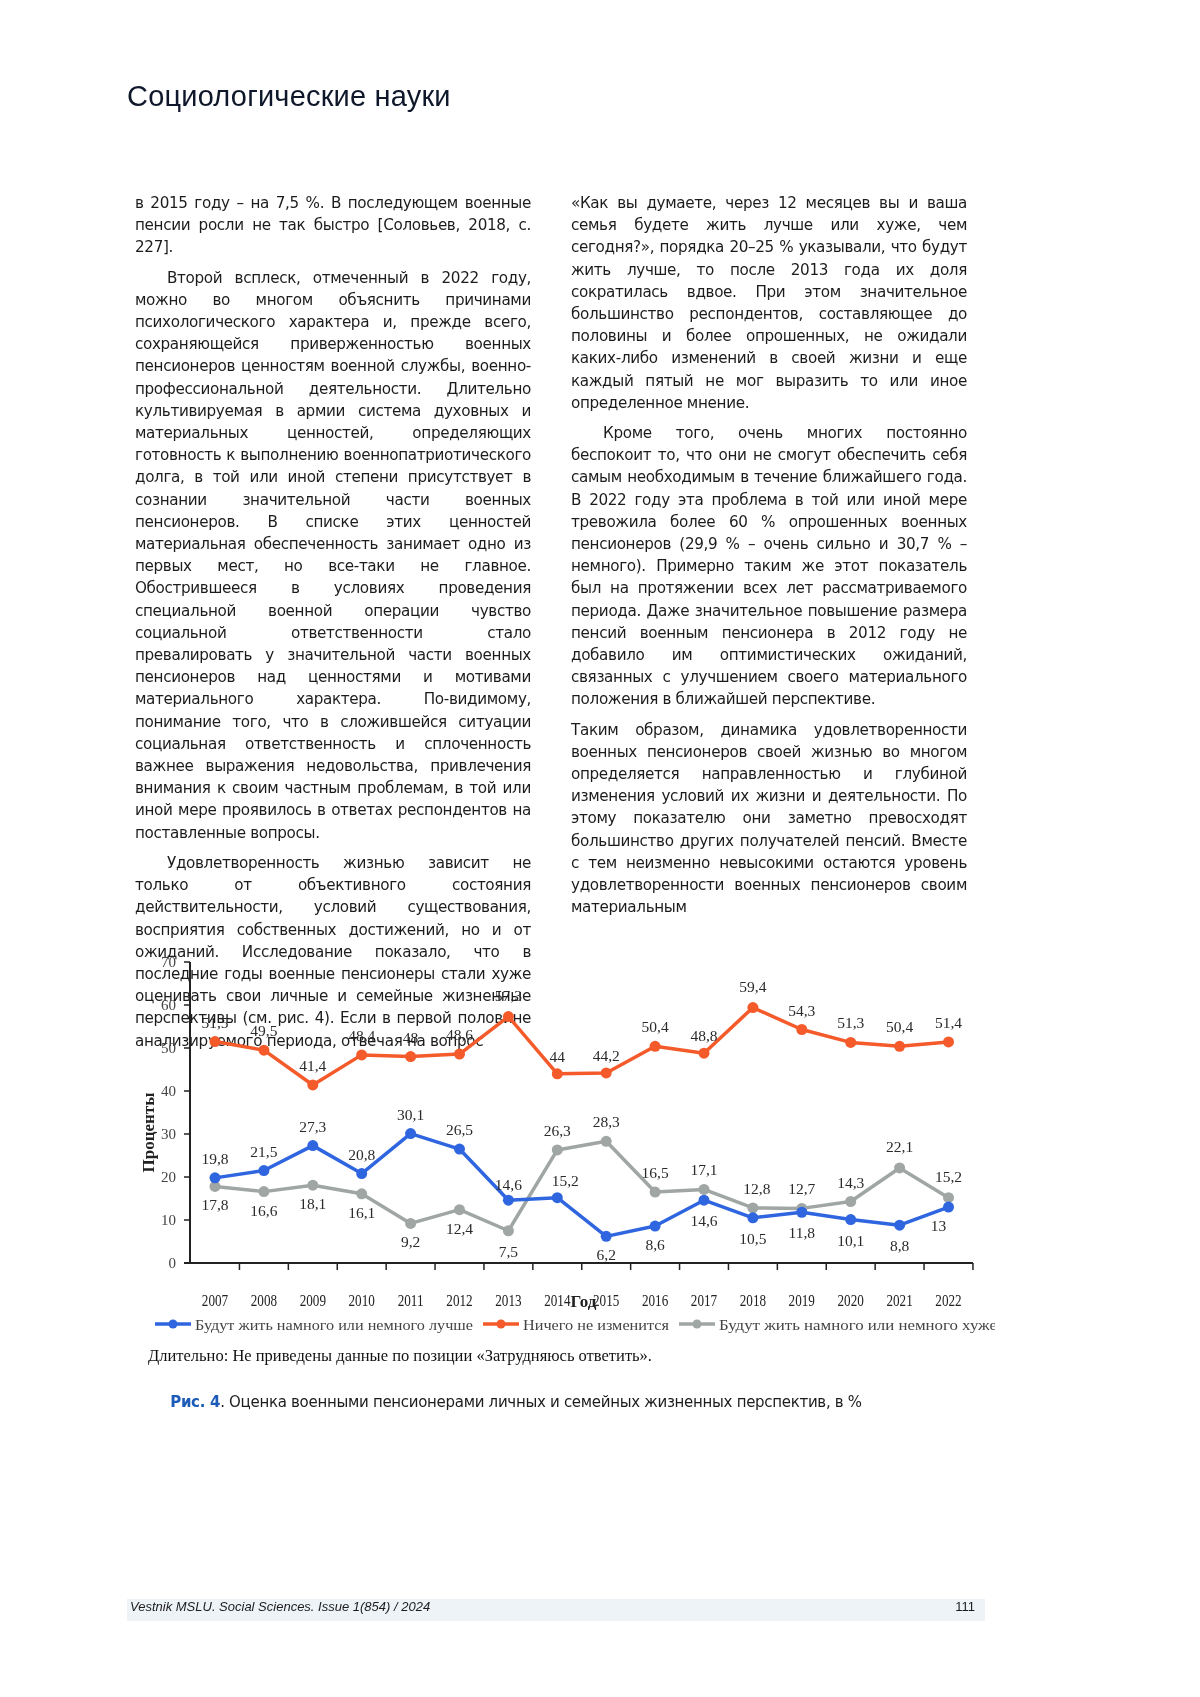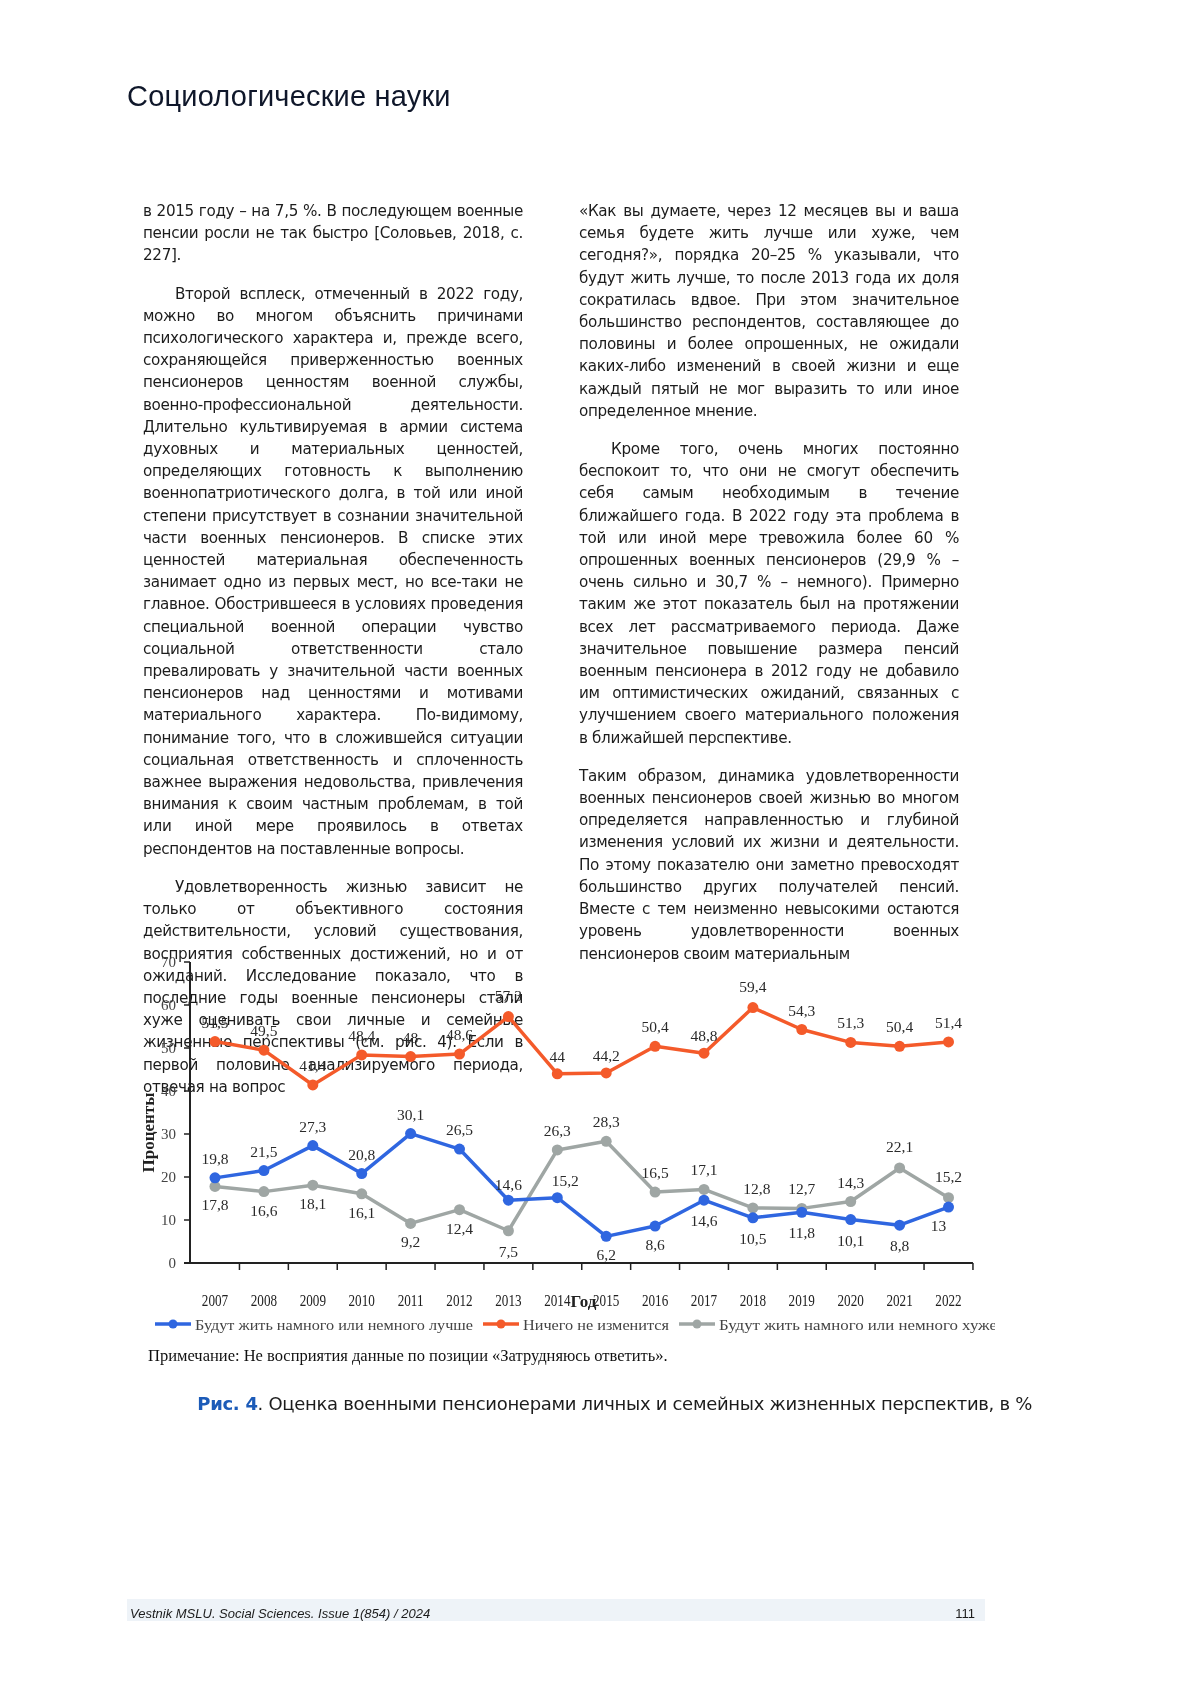--- a/index.html
+++ b/index.html
@@ -2,34 +2,34 @@
 <html><head>
 <meta charset="utf-8">
 <style>
   html, body { margin:0; padding:0; background:#fff; }
   body { width:1200px; height:1697px; position:relative; overflow:hidden;
          font-family:"DejaVu Sans", sans-serif; color:#1c1c1c; }
   .section-title { position:absolute; left:127px; top:80px; font-size:29px;
          color:#0f172a; font-family:"Liberation Sans", sans-serif; font-weight:normal; letter-spacing:0.2px; }
   .col { position:absolute; top:184px; width:412px; font-size:15.2px; line-height:22.2px;
          text-align:justify; font-family:"DejaVu Sans", sans-serif; letter-spacing:-0.35px; }
-  .col p { margin:16px; }
+  .col p { margin:8px; }
   .col p.ind { text-indent:32px; }
   .col-left { left:127px; }
   .col-right { left:563px; }
   .col h3 { margin:12px 0 22px 0; font-size:15.5px; color:#1c5bb8; font-weight:bold; letter-spacing:0; }
   #chart { position:absolute; left:125px; top:945px; }
   .chart-text { font-family:"Liberation Serif", serif; }
   .note { position:absolute; left:148px; top:1346px; font-size:16.5px;
           font-family:"Liberation Serif", serif; color:#111; }
-  .caption { position:absolute; left:0; width:1032px; top:1393px; text-align:right;
-             font-size:18px; font-family:"DejaVu Sans", sans-serif; letter-spacing:-0.3px; }
+  .caption { position:absolute; left:0; width:1032px; top:1393px; text-align:center;
+             font-size:15px; font-family:"DejaVu Sans", sans-serif; letter-spacing:-0.3px; }
   .caption .fig { color:#1c5bb8; font-weight:bold; }
   .footer { position:absolute; left:127px; top:1599px; width:858px; height:22px;
-            background:#eef3f8; display:flex; justify-content:space-between; align-items:flex-end;
+            background:#eef3f8; display:flex; justify-content:space-between; align-items:flex-start;
             font-size:13px; font-family:"Liberation Sans", sans-serif; }
   .footer .jn { font-style:italic; padding-left:3px; }
   .footer .pg { padding-right:10px; }
 </style>
 </head>
 <body>
 
 <div class="section-title">Социологические науки</div>
 
 <div class="col col-left">
@@ -218,21 +218,21 @@
         <text x="398" y="385" font-size="15.5" fill="#444" class="chart-text" textLength="146" lengthAdjust="spacingAndGlyphs">Ничего не изменится</text>
       </g>
       <g>
         <line x1="554" y1="379" x2="590" y2="379" stroke="#9fa6a4" stroke-width="3.5"></line>
         <circle cx="572" cy="379" r="4.5" fill="#9fa6a4"></circle>
         <text x="594" y="385" font-size="15.5" fill="#444" class="chart-text" textLength="278" lengthAdjust="spacingAndGlyphs">Будут жить намного или немного хуже</text>
       </g>
     </g>
 </svg>
 
-<div class="note">Примечание: Не восприятия данные по позиции «Затрудняюсь ответить».</div>
+<div class="note">Длительно: Не приведены данные по позиции «Затрудняюсь ответить».</div>
 
 <div class="caption">
   <span class="fig">Рис. 4</span><span>. Оценка военными пенсионерами личных и семейных жизненных перспектив, в %</span>
 </div>
 
 <div class="footer">
   <span class="jn">Vestnik MSLU. Social Sciences. Issue 1(854) / 2024</span>
   <span class="pg">111</span>
 </div>
 

